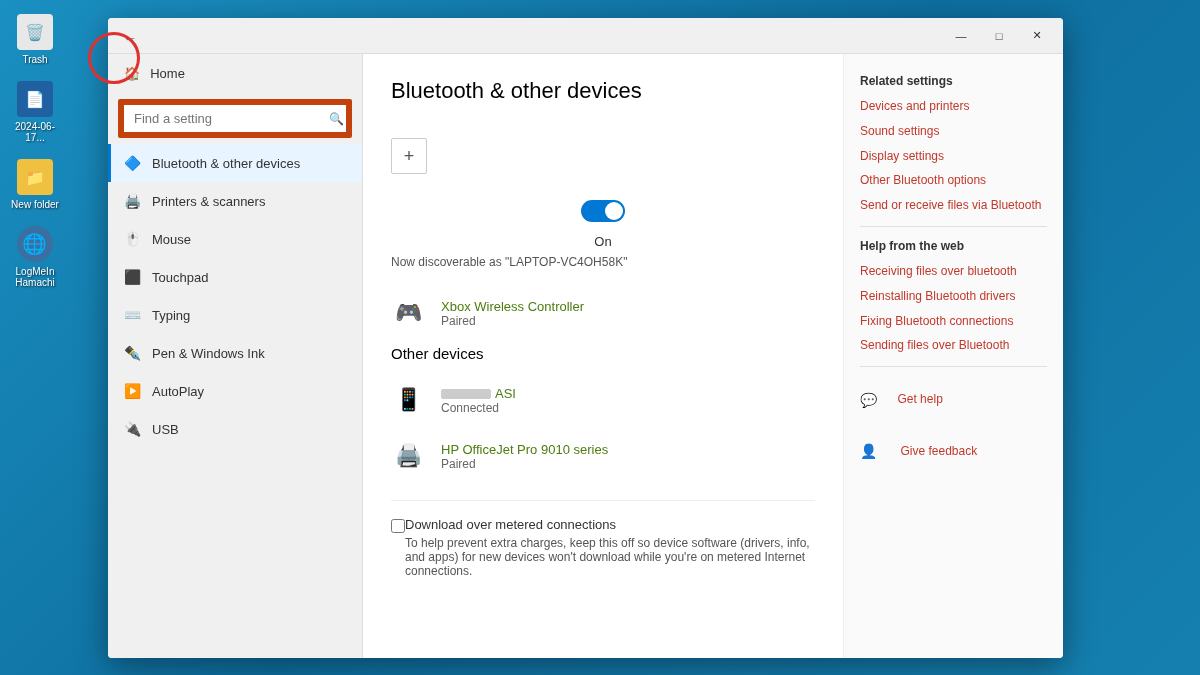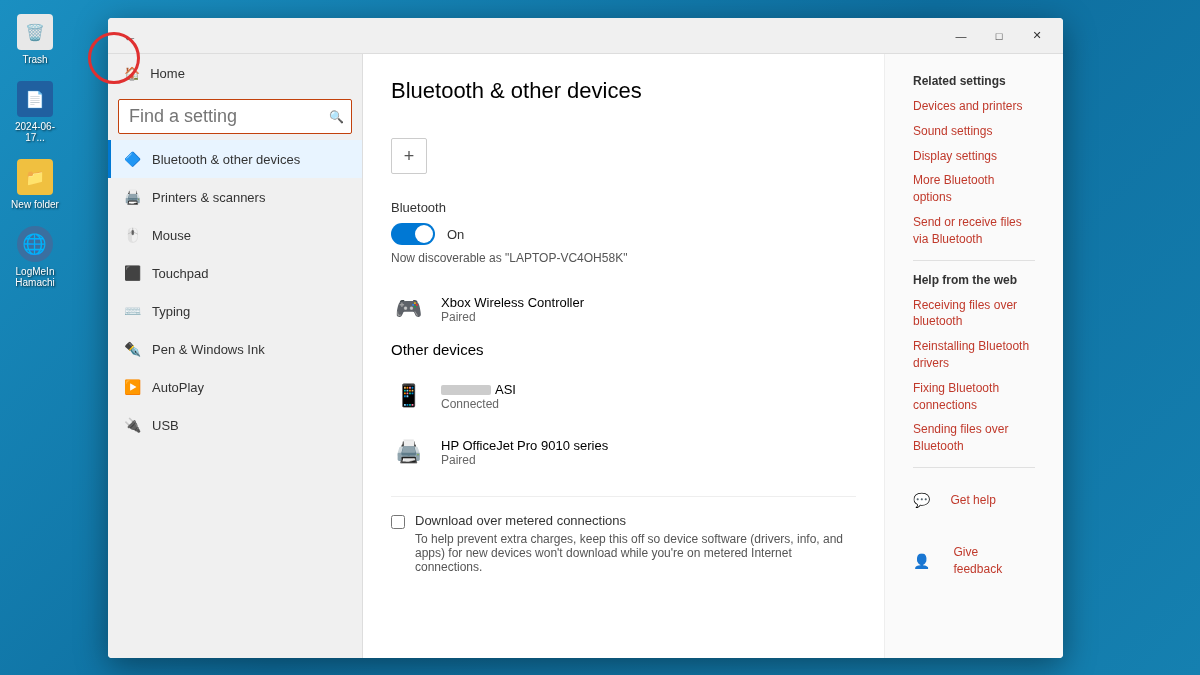--- a/index.html
+++ b/index.html
@@ -183,23 +183,23 @@
       color: #333;
     }
 
     .search-bar {
       margin: 6px 10px;
       position: relative;
     }
     .search-bar input {
       width: 100%;
       padding: 6px 30px 6px 10px;
-      border: 1px solid #c2410c;
+      border: 6px solid #c2410c;
       background: white;
-      font-size: 18px;
+      font-size: 13px;
       outline: none;
       border-radius: 2px;
     }
     .search-bar .search-icon {
       position: absolute;
       right: 8px;
       top: 50%;
       transform: translateY(-50%);
       font-size: 12px;
       color: #666;
@@ -280,20 +280,21 @@
       font-size: 13px;
       color: #333;
       margin-bottom: 8px;
     }
 
     .toggle-row {
       display: flex;
       align-items: center;
       gap: 12px;
       margin-bottom: 6px;
+      flex-direction: column;
     }
 
     .toggle {
       width: 44px;
       height: 22px;
       background: #0078d4;
       border-radius: 11px;
       position: relative;
       cursor: pointer;
       flex-shrink: 0;
@@ -341,45 +342,44 @@
       height: 36px;
       display: flex;
       align-items: center;
       justify-content: center;
       font-size: 22px;
       color: #555;
       flex-shrink: 0;
     }
 
     .device-info { display: flex; flex-direction: column; }
-    .device-name { font-size: 13px; color: #000000; }
+    .device-name { font-size: 13px; color: #4d7c0f; }
     .device-status { font-size: 12px; color: #666; }
 
     
     .checkbox-row {
       display: flex;
       align-items: flex-start;
-      gap: 10px;
       margin-top: 20px;
       padding-top: 16px;
       border-top: 1px solid #eee;
     }
     .checkbox-row input[type=checkbox] {
       width: 14px;
       height: 14px;
       margin-top: 2px;
       flex-shrink: 0;
     }
     .checkbox-label { font-size: 13px; color: #333; font-weight: 500; }
     .checkbox-desc { font-size: 12px; color: #555; margin-top: 4px; }
 
     
     .right-panel {
-      width: 179px;
-      padding: 20px 28px;
+      width: 220px;
+      padding: 20px 16px;
       background: #fafafa;
       border-left: 1px solid #eee;
       flex-shrink: 0;
       overflow-y: auto;
     }
 
     .rp-section-title {
       font-size: 12px;
       font-weight: 600;
       color: #333;
@@ -498,21 +498,20 @@
         </div>
       </div>
 
       <div class="main-content">
         <h1 class="page-title">Bluetooth &amp; other devices</h1>
 
         <div class="add-device-btn">
           <div class="add-icon">+</div>
         </div>
 
-        <div class="section-label">Bluetooth</div>
         <div class="toggle-row">
           <div class="toggle"></div>
           <span class="toggle-status">On</span>
         </div>
         <div class="discoverable-text">Now discoverable as "LAPTOP-VC4OH58K"</div>
 
 
         <div class="device-item">
           <div class="device-icon">🎮</div>
           <div class="device-info">
@@ -549,21 +548,21 @@
           </div>
         </div>
       </div>
 
       <div class="right-panel">
         <div class="rp-section-title">Related settings</div>
 
         <a class="rp-link">Devices and printers</a>
         <a class="rp-link">Sound settings</a>
         <a class="rp-link">Display settings</a>
-        <a class="rp-link">More Bluetooth options</a>
+        <a class="rp-link">Other Bluetooth options</a>
         <a class="rp-link">Send or receive files via Bluetooth</a>
 
         <div class="rp-divider"></div>
 
         <div class="rp-section-title">Help from the web</div>
 
         <a class="rp-link">Receiving files over bluetooth</a>
         <a class="rp-link">Reinstalling Bluetooth drivers</a>
         <a class="rp-link">Fixing Bluetooth connections</a>
         <a class="rp-link">Sending files over Bluetooth</a>

